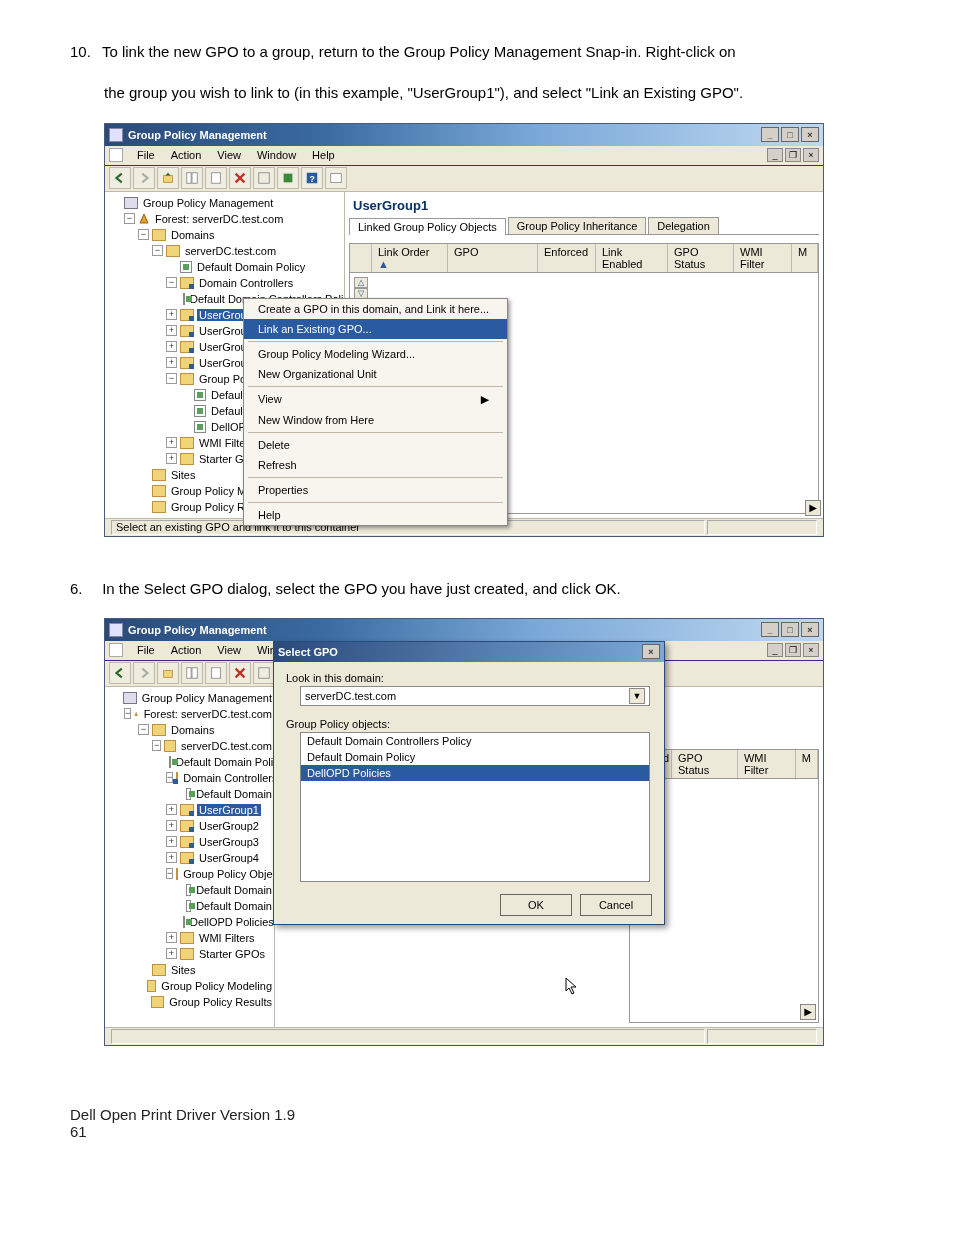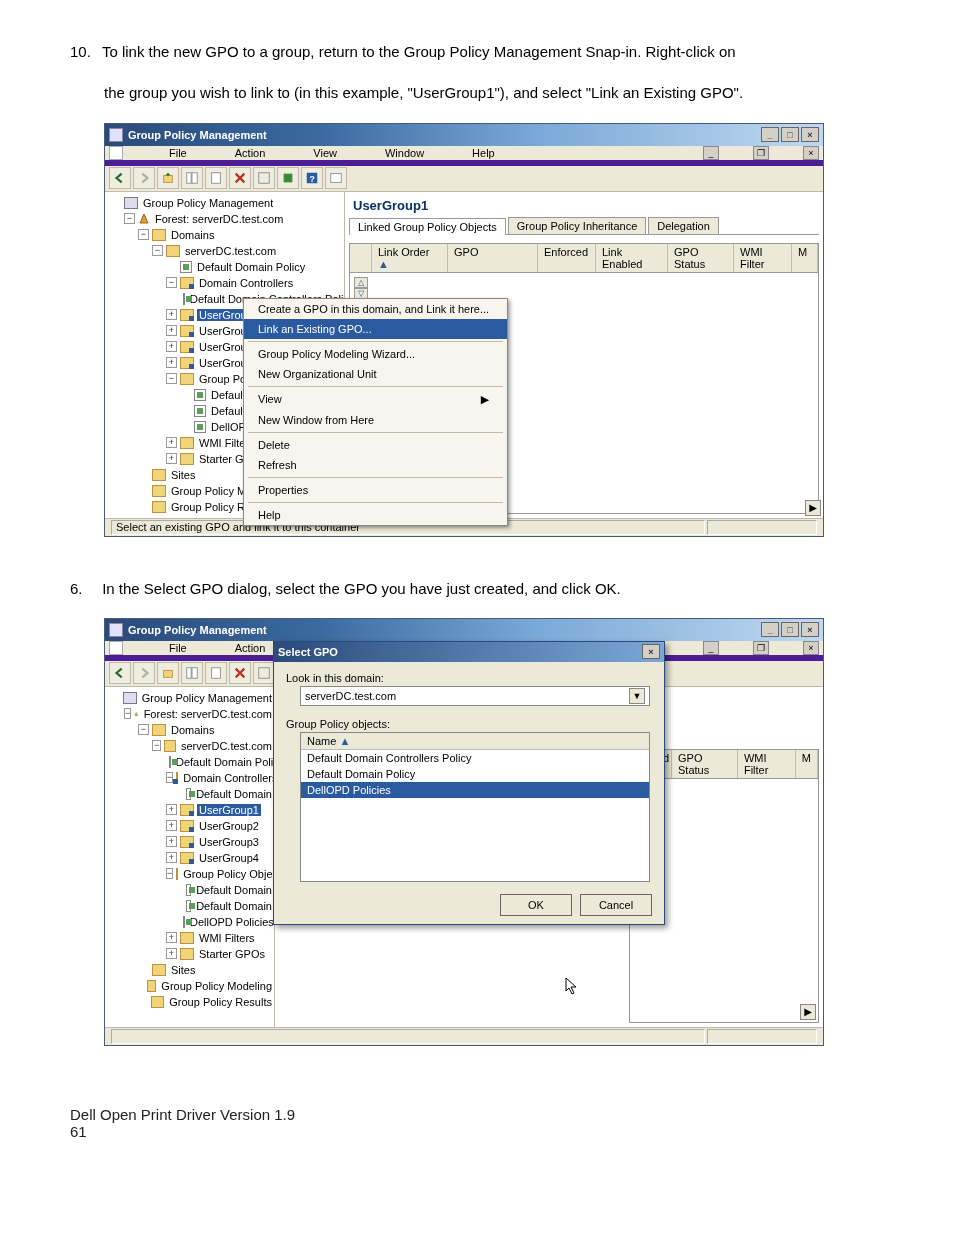--- a/index.html
+++ b/index.html
@@ -34,21 +34,21 @@
   .titlebar .t-icon { width:14px; height:14px; background:#e0e0ff; border:1px solid #889; margin-right:5px; }
   .titlebar .t-text { flex:1; }
   .win-controls { display:flex; gap:2px; }
   .win-btn {
     width:18px; height:15px; background:#d4d0c8; border:1px solid #666;
     font-size:9px; display:flex; align-items:center; justify-content:center;
     color:#333;
   }
   .menubar {
     display:flex; align-items:center; height:20px;
-    background:#ece9d8; border-bottom:6px solid #4c1d95; padding:0 4px;gap:32px;
+    background:#ece9d8; border-bottom:1px solid #4c1d95; padding:0 4px;
   }
   .menubar .menu-icon { width:14px; height:14px; background:#fff; border:1px solid #aaa; margin-right:6px;}
   .menubar .mitem { padding:2px 8px; cursor:default; }
   .menubar .spacer { flex:1; }
   .menubar .mdi-btn { width:16px; height:14px; background:#d4d0c8; border:1px solid #888; margin-left:2px; font-size:9px; display:flex; align-items:center; justify-content:center; }
   .toolbar {
     display:flex; align-items:center; height:26px;
     padding:2px 4px; border-bottom:1px solid #c0b8a8; gap:2px;
   }
   .tbtn {
@@ -692,21 +692,20 @@
       <div class="win-btn">×</div>
     </div>
     <div class="d-body">
       <div>Look in this domain:</div>
       <div class="combo" style="margin-left:14px; width:350px;">
         <span class="cv">serverDC.test.com</span>
         <span class="cd">▼</span>
       </div>
       <div style="margin-top:12px;">Group Policy objects:</div>
       <div class="listbox" style="margin-left:14px; width:350px;">
-        <div class="lbhead"><span>Name</span> <span style="color:#2a5aa0;">▲</span></div>
         <div class="lbitem">Default Domain Controllers Policy</div>
         <div class="lbitem">Default Domain Policy</div>
         <div class="lbitem sel">DellOPD Policies</div>
       </div>
       <div class="btnrow">
         <button class="dbtn">OK</button>
         <button class="dbtn">Cancel</button>
       </div>
     </div>
   </div>

